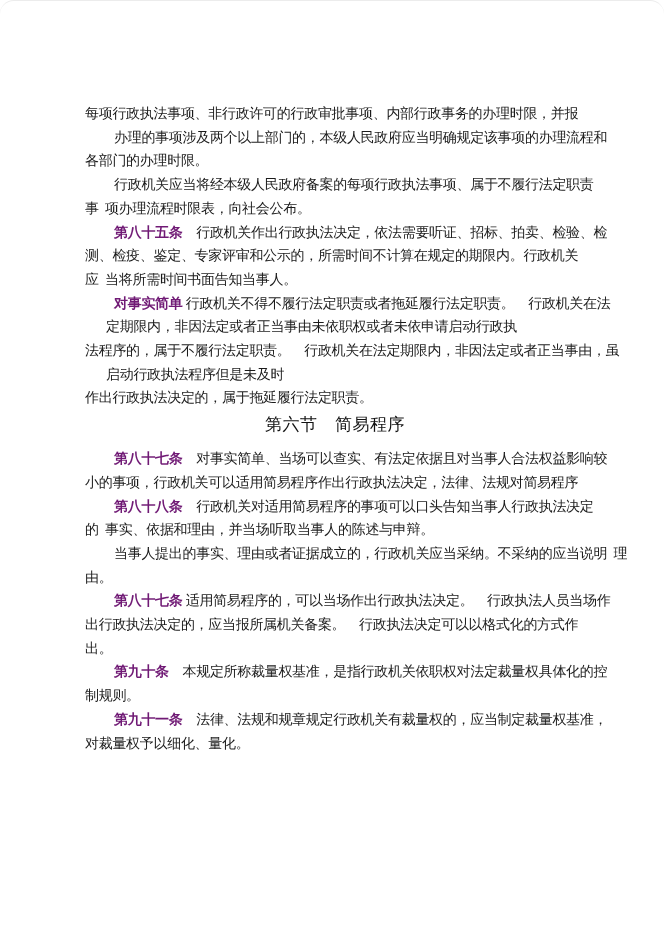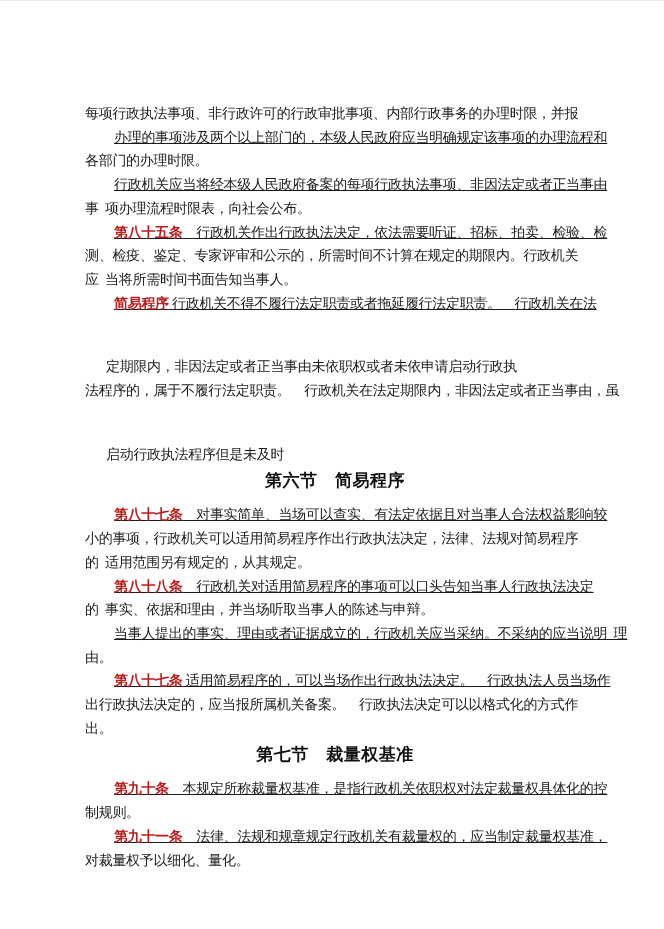--- a/index.html
+++ b/index.html
@@ -8,80 +8,80 @@
     background: #ffffff;
   }
   .page {
     position: relative;
     width: 664px;
     height: 929px;
     background: #ffffff;
     overflow: hidden;
     border-top: 1px solid #ececec;
     font-family: "Liberation Serif", "DejaVu Serif", serif;
+    border-radius: 14px;
   }
   .content {
     position: absolute;
     left: 85px;
     top: 101px;
     width: 570px;
   }
   .line {
     font-size: 14px;
     line-height: 23.7px;
     color: #1b1b1b;
     white-space: pre;
     letter-spacing: -0.3px;
   }
   .line b {
     font-weight: 700;
-    color: #b91c1c;
+    color: #701a75;
   }
-  .indent-1 { padding-left: 21px; margin-top: 40px; }
-  .indent-2 { padding-left: 29px; text-decoration: underline; }
+  .indent-1 { padding-left: 21px; }
+  .indent-2 { padding-left: 29px; }
   .heading {
     width: 500px;
     font-family: "Liberation Sans", "DejaVu Sans", sans-serif;
-    font-weight: 700;
+    font-weight: 400;
     font-size: 17px;
     line-height: 24px;
     letter-spacing: 0.5px;
     color: #111111;
     text-align: center;
     white-space: pre;
     margin: 3px 0 10px 0;
   }
 </style>
 </head>
 <body>
 
 <div class="page">
   <div class="content">
       <div class="line"><span>每项行政执法事项、非行政许可的行政审批事项、内部行政事务的办理时限，并报</span></div>
       <div class="line indent-2"><span>办理的事项涉及两个以上部门的，本级人民政府应当明确规定该事项的办理流程和</span></div>
       <div class="line"><span>各部门的办理时限。</span></div>
-      <div class="line indent-2"><span>行政机关应当将经本级人民政府备案的每项行政执法事项、非因法定或者正当事由</span></div>
+      <div class="line indent-2"><span>行政机关应当将经本级人民政府备案的每项行政执法事项、属于不履行法定职责</span></div>
       <div class="line"><span>事  项办理流程时限表，向社会公布。</span></div>
       <div class="line indent-2"><b>第八十五条</b><span>　行政机关作出行政执法决定，依法需要听证、招标、拍卖、检验、检</span></div>
       <div class="line"><span>测、检疫、鉴定、专家评审和公示的，所需时间不计算在规定的期限内。行政机关</span></div>
       <div class="line"><span>应  当将所需时间书面告知当事人。</span></div>
-      <div class="line indent-2"><b>简易程序</b><span> 行政机关不得不履行法定职责或者拖延履行法定职责。　行政机关在法</span></div>
+      <div class="line indent-2"><b>对事实简单</b><span> 行政机关不得不履行法定职责或者拖延履行法定职责。　行政机关在法</span></div>
       <div class="line indent-1"><span>定期限内，非因法定或者正当事由未依职权或者未依申请启动行政执</span></div>
       <div class="line"><span>法程序的，属于不履行法定职责。　行政机关在法定期限内，非因法定或者正当事由，虽</span></div>
       <div class="line indent-1"><span>启动行政执法程序但是未及时</span></div>
+      <div class="line"><span>作出行政执法决定的，属于拖延履行法定职责。</span></div>
       <div class="heading">第六节　简易程序</div>
       <div class="line indent-2"><b>第八十七条</b><span>　对事实简单、当场可以查实、有法定依据且对当事人合法权益影响较</span></div>
       <div class="line"><span>小的事项，行政机关可以适用简易程序作出行政执法决定，法律、法规对简易程序</span></div>
-      <div class="line"><span>的  适用范围另有规定的，从其规定。</span></div>
       <div class="line indent-2"><b>第八十八条</b><span>　行政机关对适用简易程序的事项可以口头告知当事人行政执法决定</span></div>
       <div class="line"><span>的  事实、依据和理由，并当场听取当事人的陈述与申辩。</span></div>
       <div class="line indent-2"><span>当事人提出的事实、理由或者证据成立的，行政机关应当采纳。不采纳的应当说明  理</span></div>
       <div class="line"><span>由。</span></div>
       <div class="line indent-2"><b>第八十七条</b><span> 适用简易程序的，可以当场作出行政执法决定。　行政执法人员当场作</span></div>
       <div class="line"><span>出行政执法决定的，应当报所属机关备案。　行政执法决定可以以格式化的方式作</span></div>
       <div class="line"><span>出。</span></div>
-      <div class="heading">第七节　裁量权基准</div>
       <div class="line indent-2"><b>第九十条</b><span>　本规定所称裁量权基准，是指行政机关依职权对法定裁量权具体化的控</span></div>
       <div class="line"><span>制规则。</span></div>
       <div class="line indent-2"><b>第九十一条</b><span>　法律、法规和规章规定行政机关有裁量权的，应当制定裁量权基准，</span></div>
       <div class="line"><span>对裁量权予以细化、量化。</span></div>
     </div>
 </div>
 
 </body></html>

